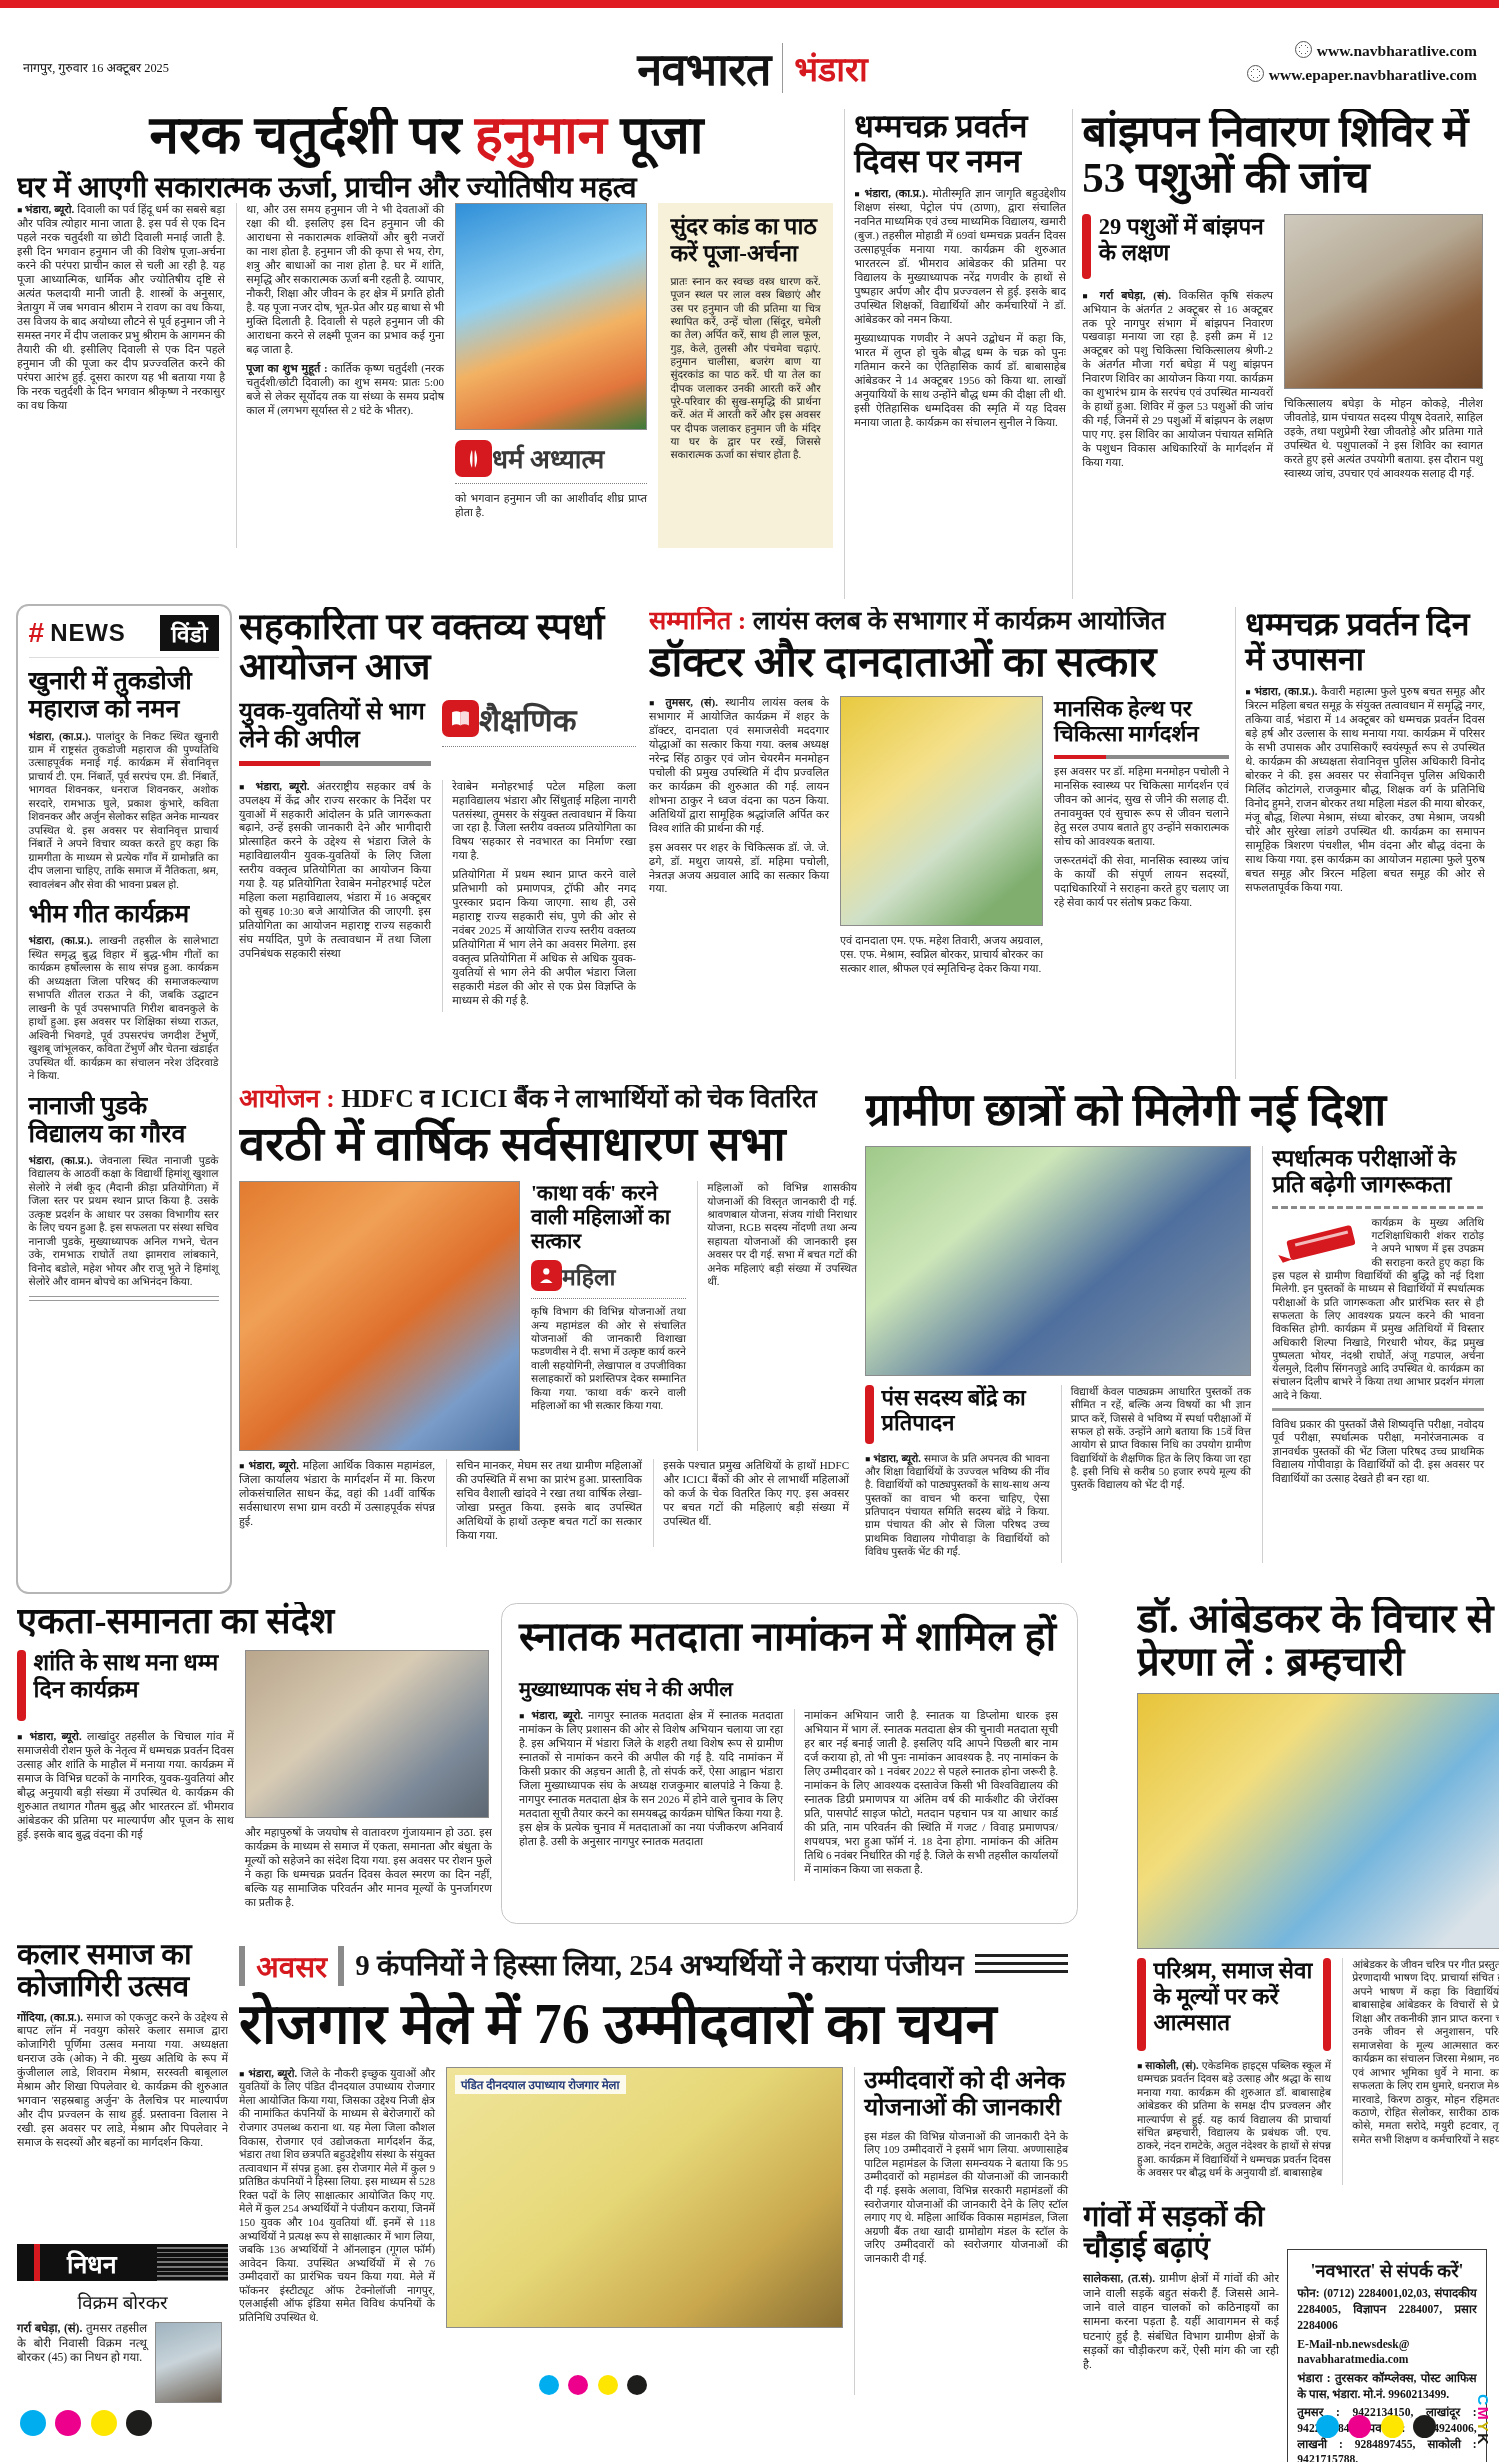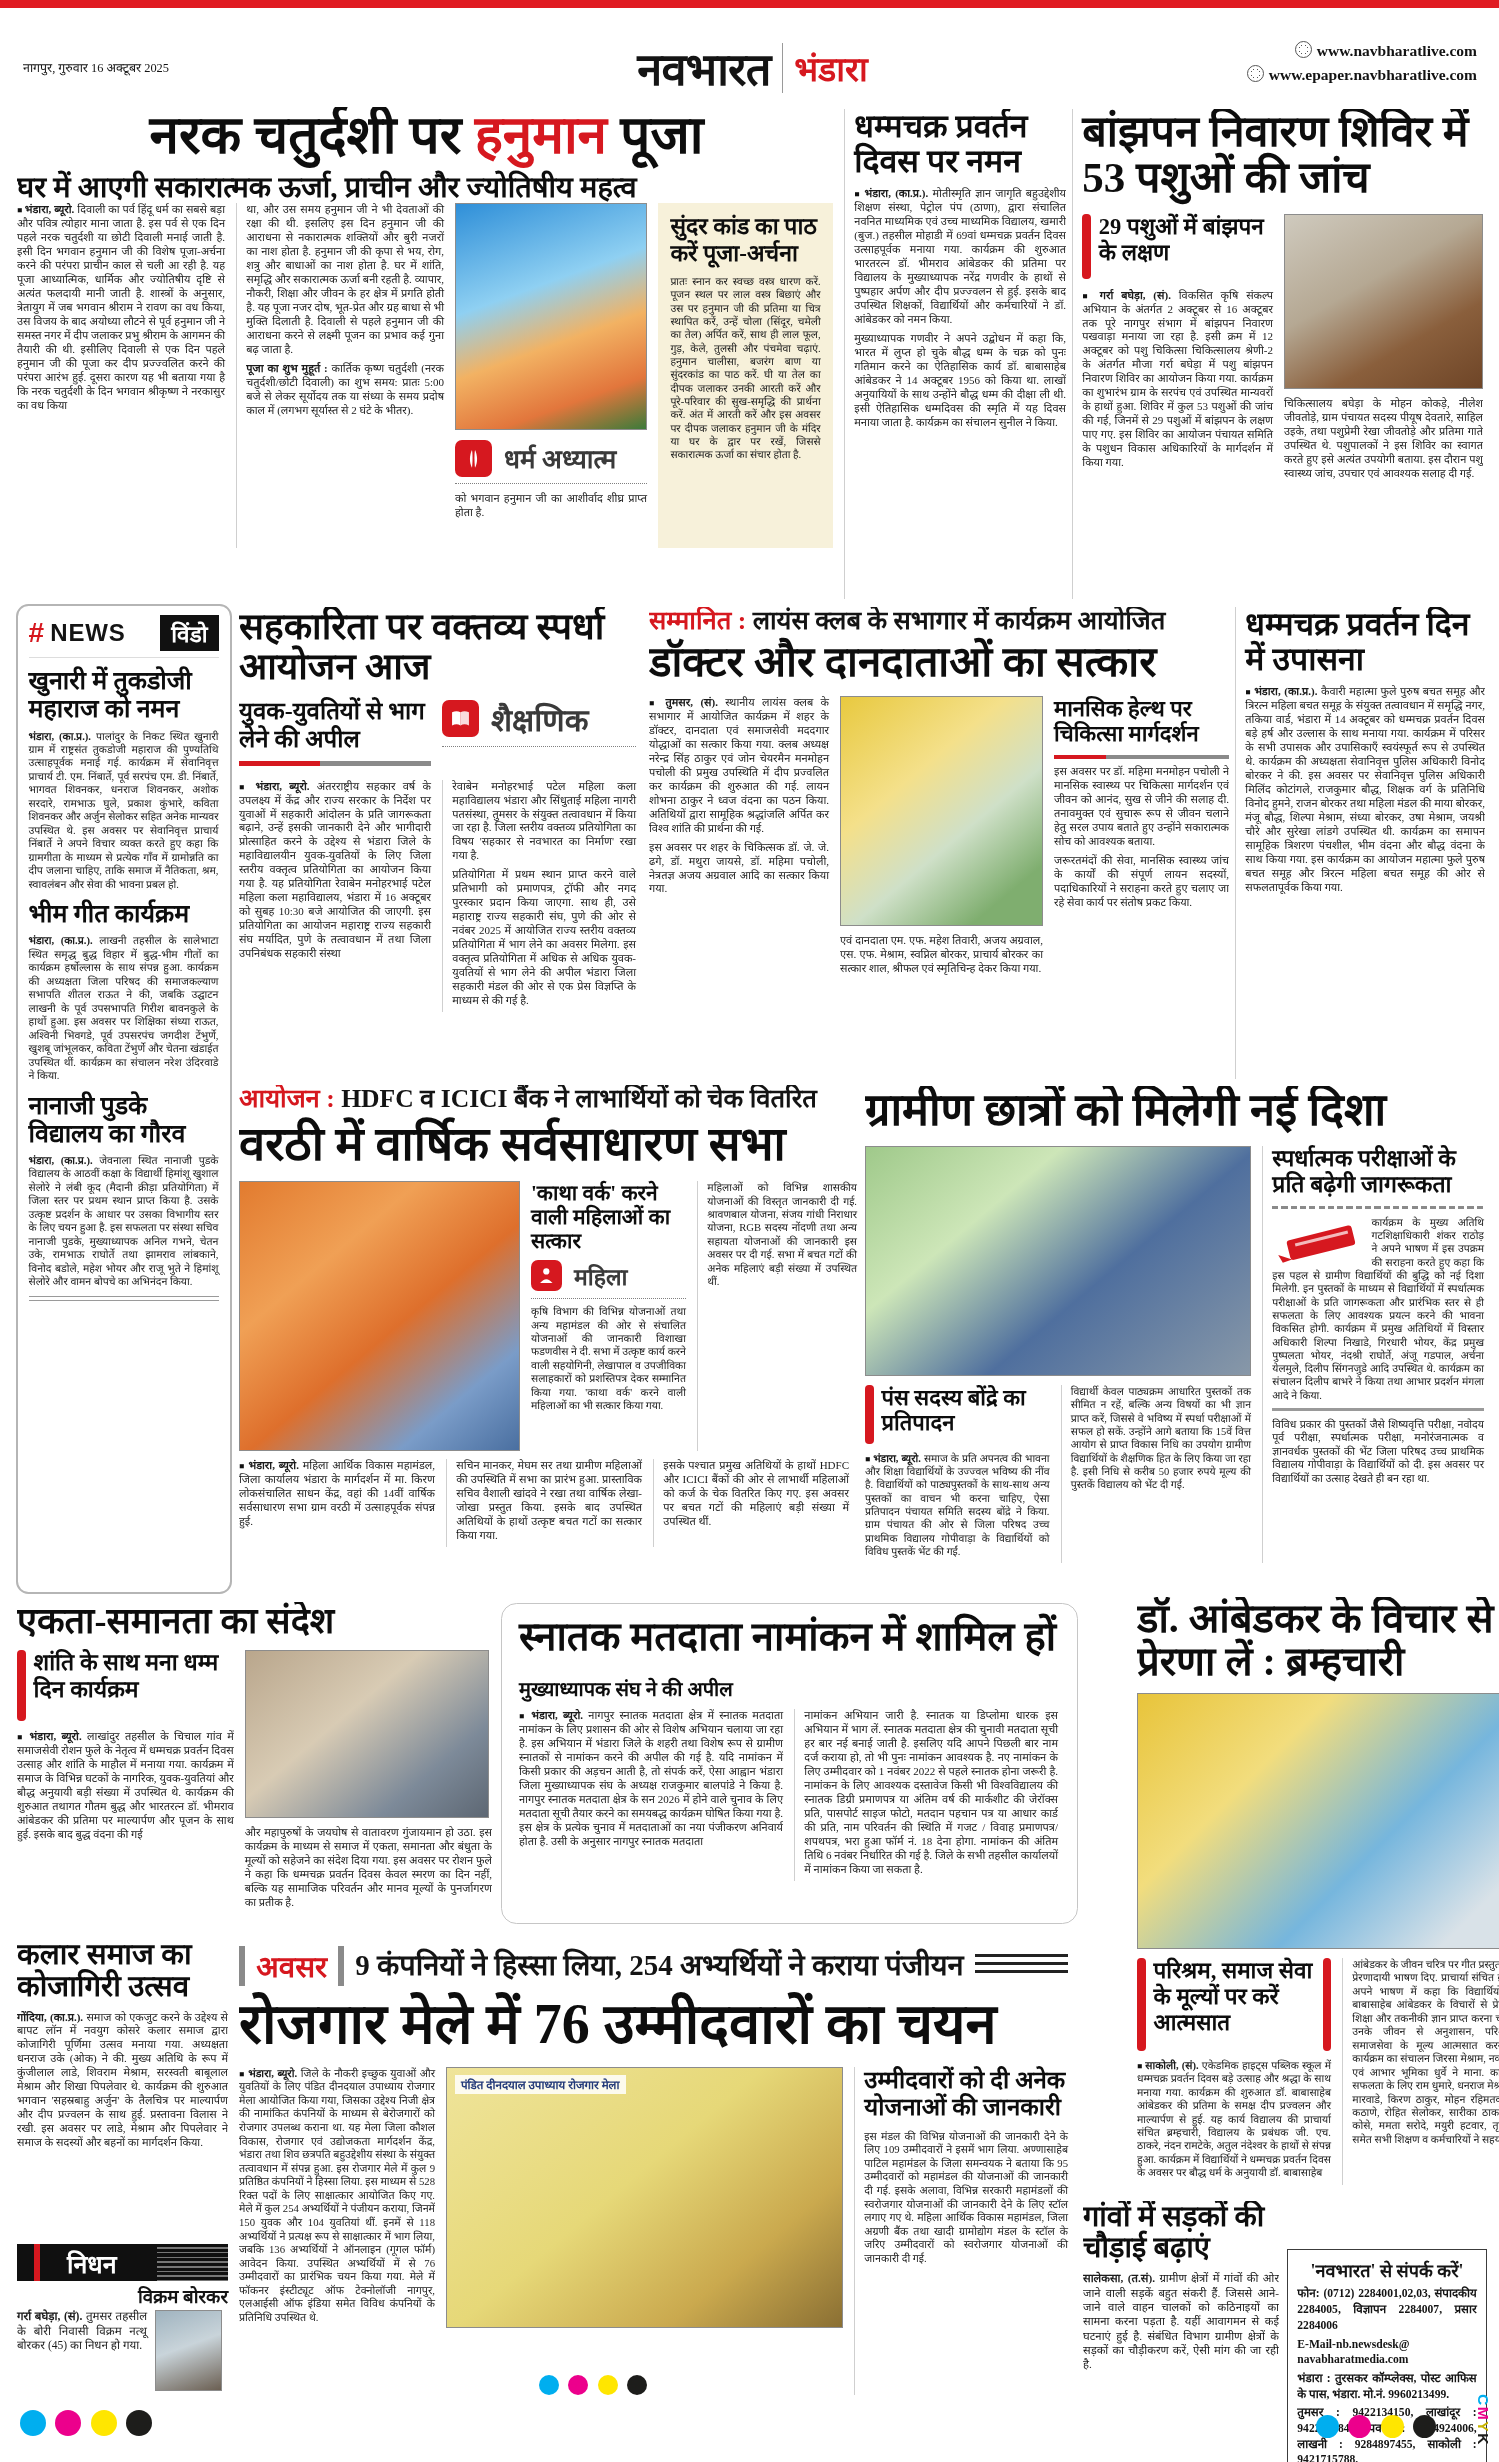--- a/index.html
+++ b/index.html
@@ -28,21 +28,21 @@
   .ph-lions{background:linear-gradient(140deg,#e8c93f 0%,#f4e08a 35%,#cfe0c8 60%,#7fae6f 85%)}
   .ph-varthi{background:linear-gradient(140deg,#e27b2f 0%,#f0a055 30%,#de6f2c 55%,#7a9cc8 80%,#4a6fa0 100%)}
   .ph-gramin{background:linear-gradient(140deg,#9fc98a 0%,#cde6b8 30%,#4f6f9e 60%,#8898a8 100%)}
   .ph-ekta{background:linear-gradient(140deg,#b9a68c 0%,#d8cbb4 40%,#7d8a99 75%,#5d6773 100%)}
   .ph-ambedkar{background:linear-gradient(135deg,#e8c43a 0%,#f2dd7d 30%,#76b6dd 60%,#d9e2e8 85%)}
   .ph-rojgar{background:linear-gradient(140deg,#efe49a 0%,#e6d878 45%,#caa94e 75%,#8a6f33 100%)}
   .ph-nidhan{background:linear-gradient(160deg,#9fb3bf 0%,#c9d4da 45%,#6b5f52 100%)}
   .caption-overlay{font-size:11.6px;font-weight:bold;color:#243b7a;background:rgba(255,255,255,.85);
          display:inline-block;padding:1.6px 6.2px;margin:7.8px}
   
-  .badge{display:flex;align-items:center;gap:12px}
+  .badge{display:flex;align-items:center;gap:0}
   .bicon{width:37px;height:37px;background:#d6181f;border-radius:7px;flex:0 0 auto;
          display:flex;align-items:center;justify-content:center}
   .btxt{font-size:31px;font-weight:900;color:#3a3a3a}
   .badge-rule{border-bottom:1.6px dotted #808080;margin-top:6.2px}
   
   .subbar{display:flex;gap:8px;align-items:stretch}
   .redbar{width:8.5px;background:#d6181f;border-radius:3.9px;flex:0 0 auto}
   .subhead{font-size:22.5px;font-weight:800;line-height:1.15}
   .rule-mix{height:4.7px;background:linear-gradient(to right,#d6181f 0 42%,#8a8a8a 42% 100%);margin:7.8px 0 6.2px 0}
   
@@ -322,21 +322,21 @@
     <h1 style="font-size:29.5px">कलार समाज का कोजागिरी उत्सव</h1>
     <p class="bt" style="margin-top:7.8px"><strong class="dl2">गोंदिया, (का.प्र.).</strong> <span>समाज को एकजुट करने के उद्देश्य से बापट लॉन में नवयुग कोसरे कलार समाज द्वारा कोजागिरी पूर्णिमा उत्सव मनाया गया. अध्यक्षता धनराज उके (ओक) ने की. मुख्य अतिथि के रूप में कुंजीलाल लाडे, शिवराम मेश्राम, सरस्वती बाबूलाल मेश्राम और शिखा पिपलेवार थे. कार्यक्रम की शुरुआत भगवान 'सहस्रबाहु अर्जुन' के तैलचित्र पर माल्यार्पण और दीप प्रज्वलन के साथ हुई. प्रस्तावना विलास ने रखी. इस अवसर पर लाडे, मेश्राम और पिपलेवार ने समाज के सदस्यों और बहनों का मार्गदर्शन किया.</span></p>
   </section>
 
   <section class="abs" style="left:17px;top:2244px;width:211px;height:163px">
     <div class="nid-head">
       <span class="stripe"></span>
       <span class="ntxt">निधन</span>
       <span class="hatch"></span>
     </div>
-    <div style="text-align:right;font-size:18.6px;font-weight:700;margin:2px 0">विक्रम बोरकर</div>
+    <div style="text-align:center;font-size:18.6px;font-weight:400;margin:8px 0">विक्रम बोरकर</div>
     <div style="display:flex;gap:7.8px">
       <p class="bt" style="width:130px;font-size:11.6px"><strong class="dl2">गर्रा बघेड़ा, (सं).</strong> <span>तुमसर तहसील के बोरी निवासी विक्रम नत्थू बोरकर (45) का निधन हो गया.</span></p>
       <div class="photo ph-nidhan" style="width:67px;height:81px"></div>
     </div>
   </section>
   <div class="abs cm" style="left:20px;top:2410px">
     <span style="background: rgb(0, 174, 239);"></span>
       <span style="background: rgb(236, 0, 140);"></span>
       <span style="background: rgb(255, 230, 0);"></span>
       <span style="background: rgb(29, 29, 27);"></span>

